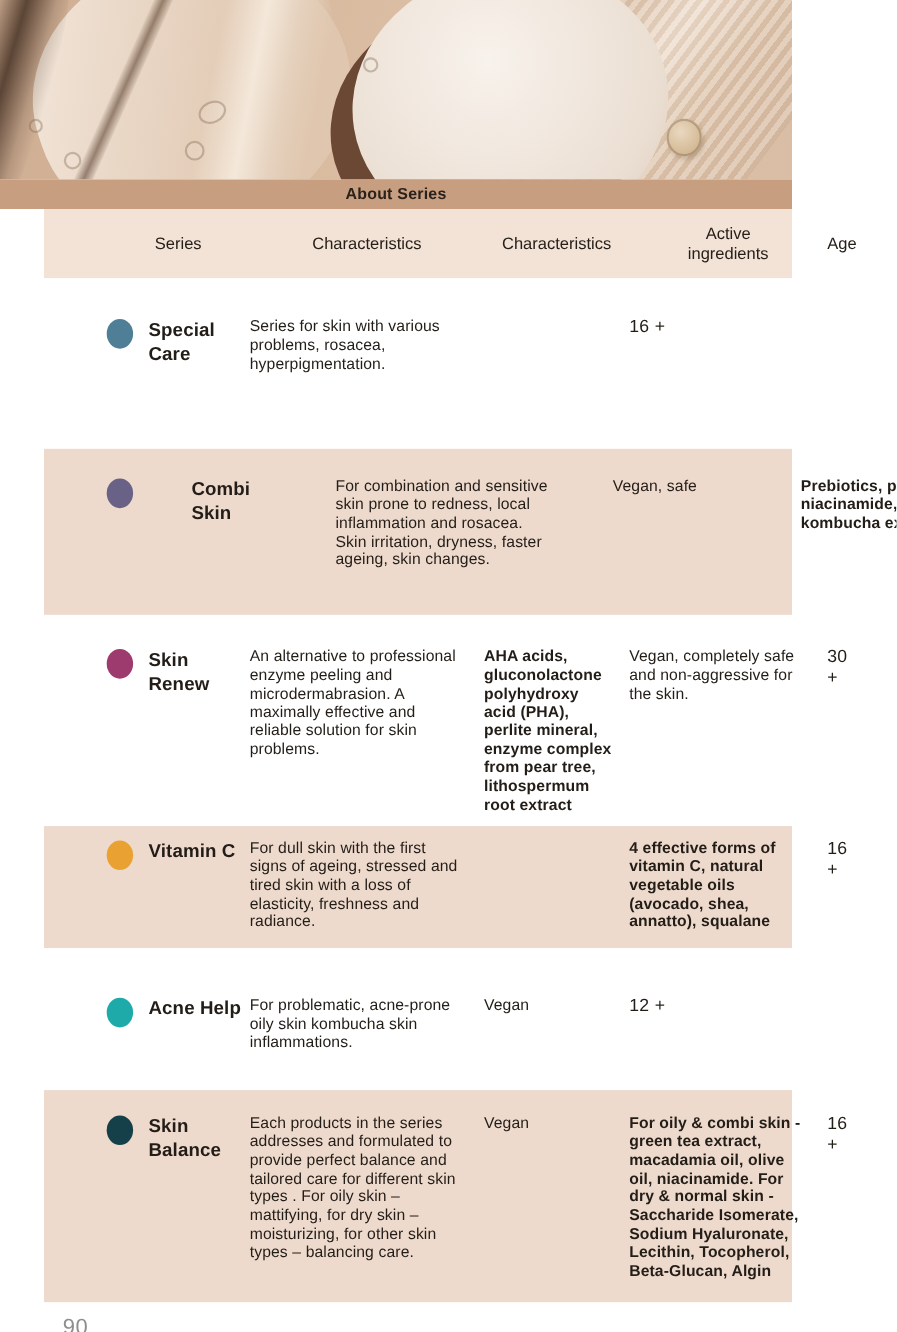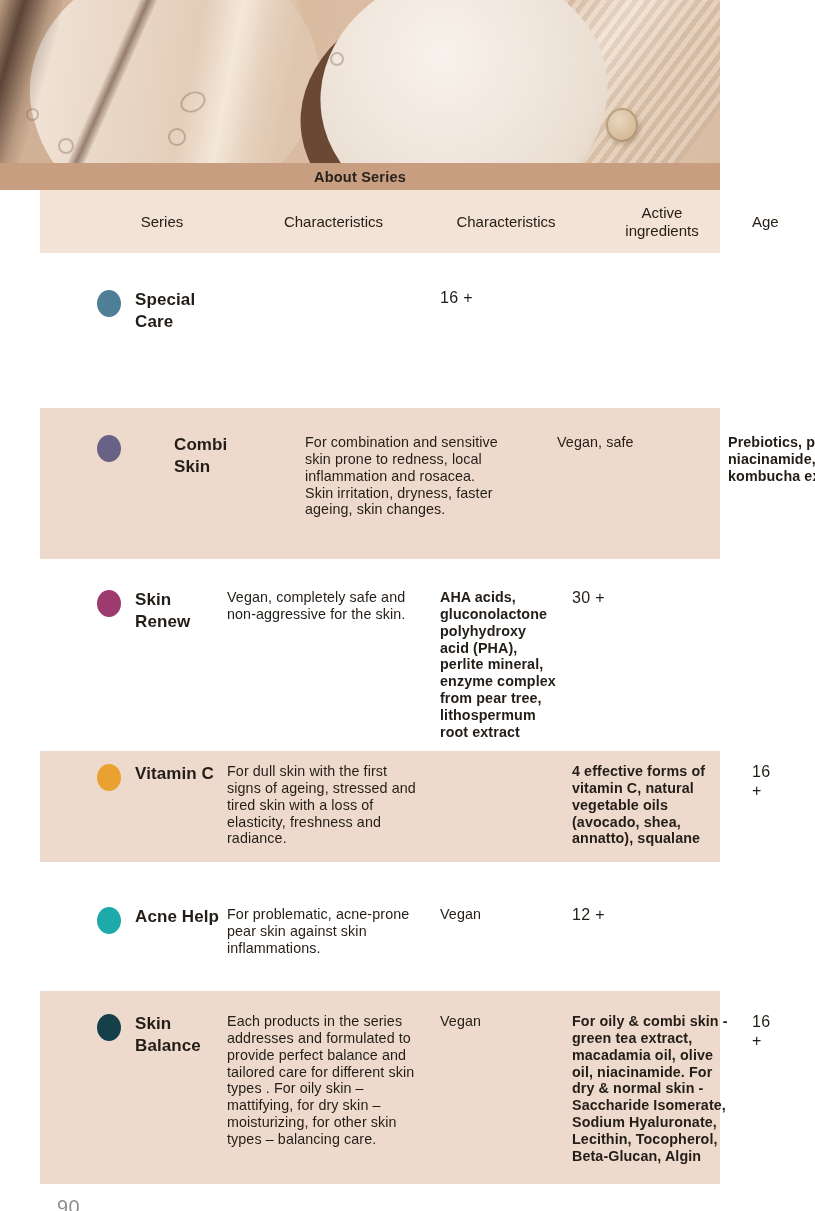--- a/index.html
+++ b/index.html
@@ -143,58 +143,60 @@
     <div class="hc hc-active">Active ingredients</div>
     <div class="hc hc-age">Age</div>
   </div>
 
   <div id="table-body">
       <div class="grid table-row plain">
       <div class="cell">
         <span class="dot" style="background: rgb(78, 127, 150);"></span>
       </div>
       <div class="cell name">Special Care</div>
+      <div class="cell rec">Series for skin with various problems, rosacea, hyperpigmentation.</div>
       <div class="cell act"></div>
       <div class="cell age">16 +</div>
     </div>
       <div class="grid table-row alt">
       <div class="cell">
         <span class="dot" style="background: rgb(105, 98, 134);"></span>
       </div>
       <div class="cell name">Combi Skin</div>
       <div class="cell rec">For combination and sensitive skin prone to redness, local inflammation and rosacea. Skin irritation, dryness, faster ageing, skin changes.</div>
       <div class="cell chars">Vegan, safe</div>
       <div class="cell act">Prebiotics, postbiotics, niacinamide, kombucha extract</div>
       <div class="cell age">30 +</div>
     </div>
       <div class="grid table-row plain">
       <div class="cell">
         <span class="dot" style="background: rgb(157, 58, 110);"></span>
       </div>
       <div class="cell name">Skin Renew</div>
+      <div class="cell rec">An alternative to professional enzyme peeling and microdermabrasion. A maximally effective and reliable solution for skin problems.</div>
+      <div class="cell act">AHA acids, gluconolactone polyhydroxy acid (PHA), perlite mineral, enzyme complex from pear tree, lithospermum root extract</div>
       <div class="cell chars">Vegan, completely safe and non-aggressive for the skin.</div>
-      <div class="cell act">AHA acids, gluconolactone polyhydroxy acid (PHA), perlite mineral, enzyme complex from pear tree, lithospermum root extract</div>
       <div class="cell age">30 +</div>
     </div>
       <div class="grid table-row alt">
       <div class="cell">
         <span class="dot" style="background: rgb(233, 162, 50);"></span>
       </div>
       <div class="cell name">Vitamin C</div>
       <div class="cell rec">For dull skin with the first signs of ageing, stressed and tired skin with a loss of elasticity, freshness and radiance.</div>
       <div class="cell chars"></div>
       <div class="cell act">4 effective forms of vitamin C, natural vegetable oils (avocado, shea, annatto), squalane</div>
       <div class="cell age">16 +</div>
     </div>
       <div class="grid table-row plain">
       <div class="cell">
         <span class="dot" style="background: rgb(29, 170, 168);"></span>
       </div>
       <div class="cell name">Acne Help</div>
-      <div class="cell rec">For problematic, acne-prone pear skin against skin inflammations.</div>
+      <div class="cell rec">For problematic, acne-prone oily skin kombucha skin inflammations.</div>
       <div class="cell chars">Vegan</div>
       <div class="cell age">12 +</div>
     </div>
       <div class="grid table-row alt">
       <div class="cell">
         <span class="dot" style="background: rgb(22, 64, 73);"></span>
       </div>
       <div class="cell name">Skin Balance</div>
       <div class="cell rec">Each products in the series addresses and formulated to provide perfect balance and tailored care for different skin types . For oily skin – mattifying, for dry skin – moisturizing, for other skin types – balancing care.</div>
       <div class="cell chars">Vegan</div>

